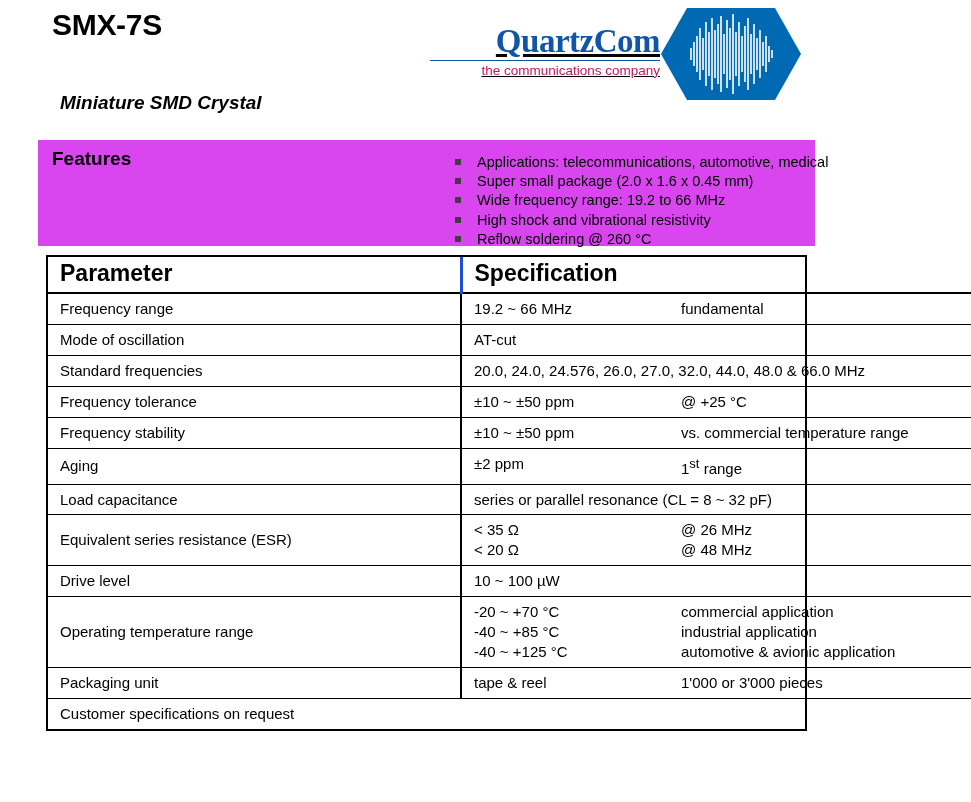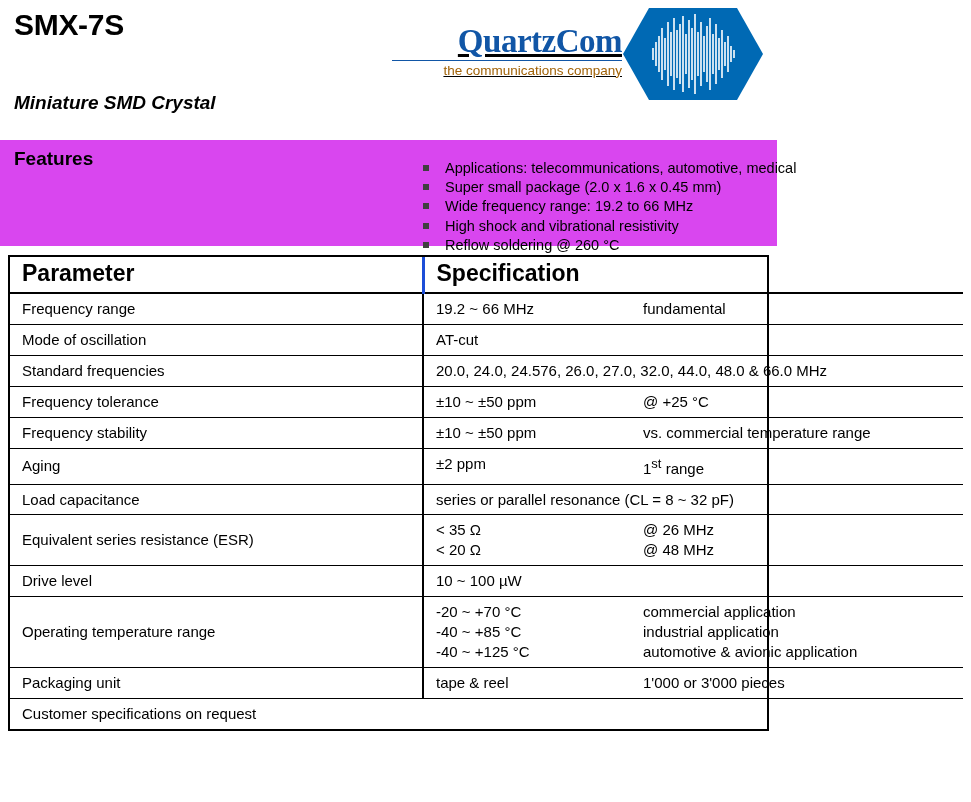--- a/index.html
+++ b/index.html
@@ -11,38 +11,39 @@
     width: 971px;
     height: 802px;
     font-family: "Liberation Sans", sans-serif;
     color: #000000;
     overflow: hidden;
   }
   .page {
     position: relative;
     width: 777px;
     height: 802px;
+    padding-left: 38px;
   }
 
   
   .header {
     position: relative;
     height: 140px;
   }
   .title {
     position: absolute;
     left: 14px;
     top: 8px;
     font-size: 30px;
     font-weight: bold;
     letter-spacing: -0.3px;
   }
   .subtitle {
     position: absolute;
-    left: 14px;
+    left: 22px;
     top: 92px;
     font-size: 19px;
     font-weight: bold;
     font-style: italic;
   }
   .logo-wrap {
     position: absolute;
     right: 0px;
     top: 8px;
     width: 380px;
@@ -59,21 +60,21 @@
   .logo-name {
     font-size: 33px;
     font-weight: bold;
     color: #1156a6;
     line-height: 1.05;
     letter-spacing: -0.5px;
     font-family: "Liberation Serif", serif;
   }
   .logo-tag {
     font-size: 13.5px;
-    color: #a16207;
+    color: #be185d;
     border-top: 1.5px solid #1156a6;
     padding-top: 2px;
     margin-top: 1px;
     font-family: "Liberation Sans", sans-serif;
   }
   .logo-mark {
     position: absolute;
     right: 14px;
     top: 0px;
     width: 140px;
@@ -91,21 +92,21 @@
     position: absolute;
     left: 14px;
     top: 8px;
     font-size: 19px;
     font-weight: bold;
   }
   .features-list {
     position: absolute;
     left: 408px;
     top: 7px;
-    margin: 12px;
+    margin: 6px;
     padding: 0;
     list-style: none;
   }
   .features-list li {
     font-size: 14.5px;
     line-height: 19.2px;
     padding-left: 25px;
     position: relative;
     white-space: nowrap;
   }

